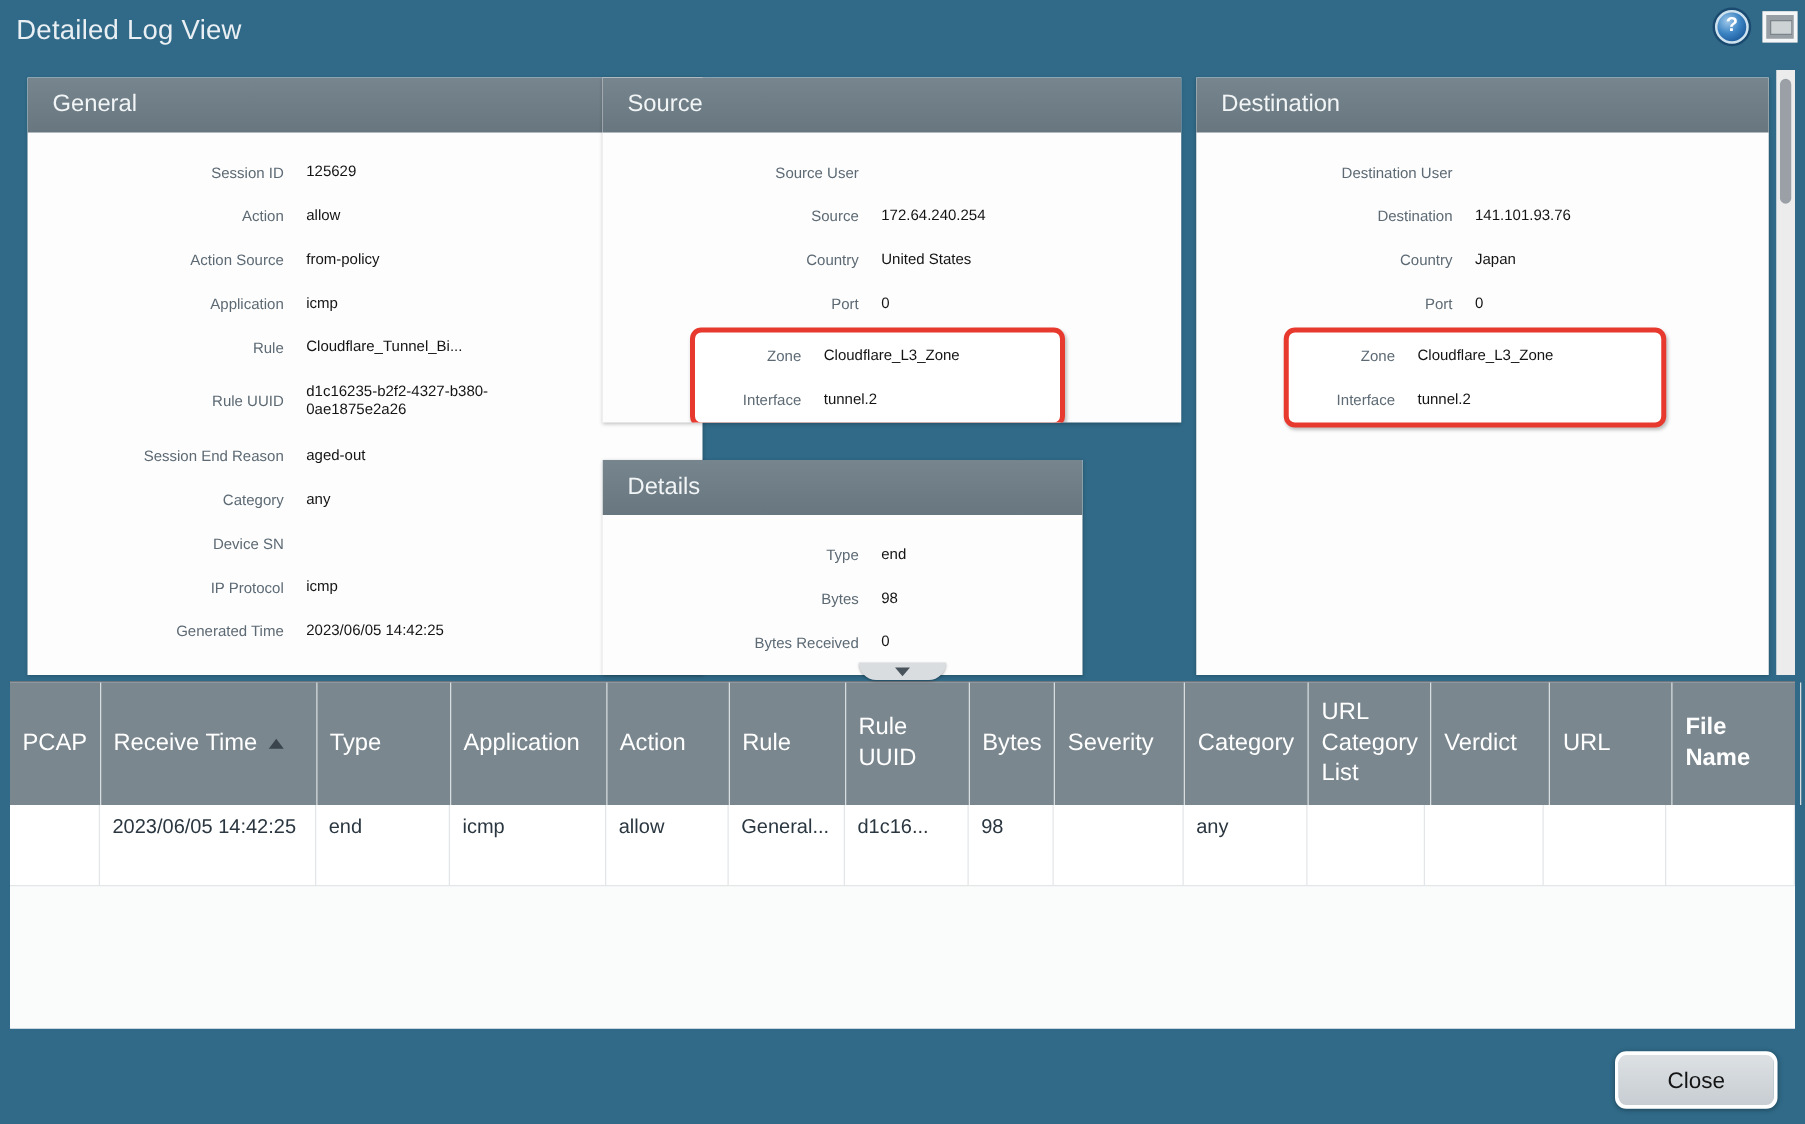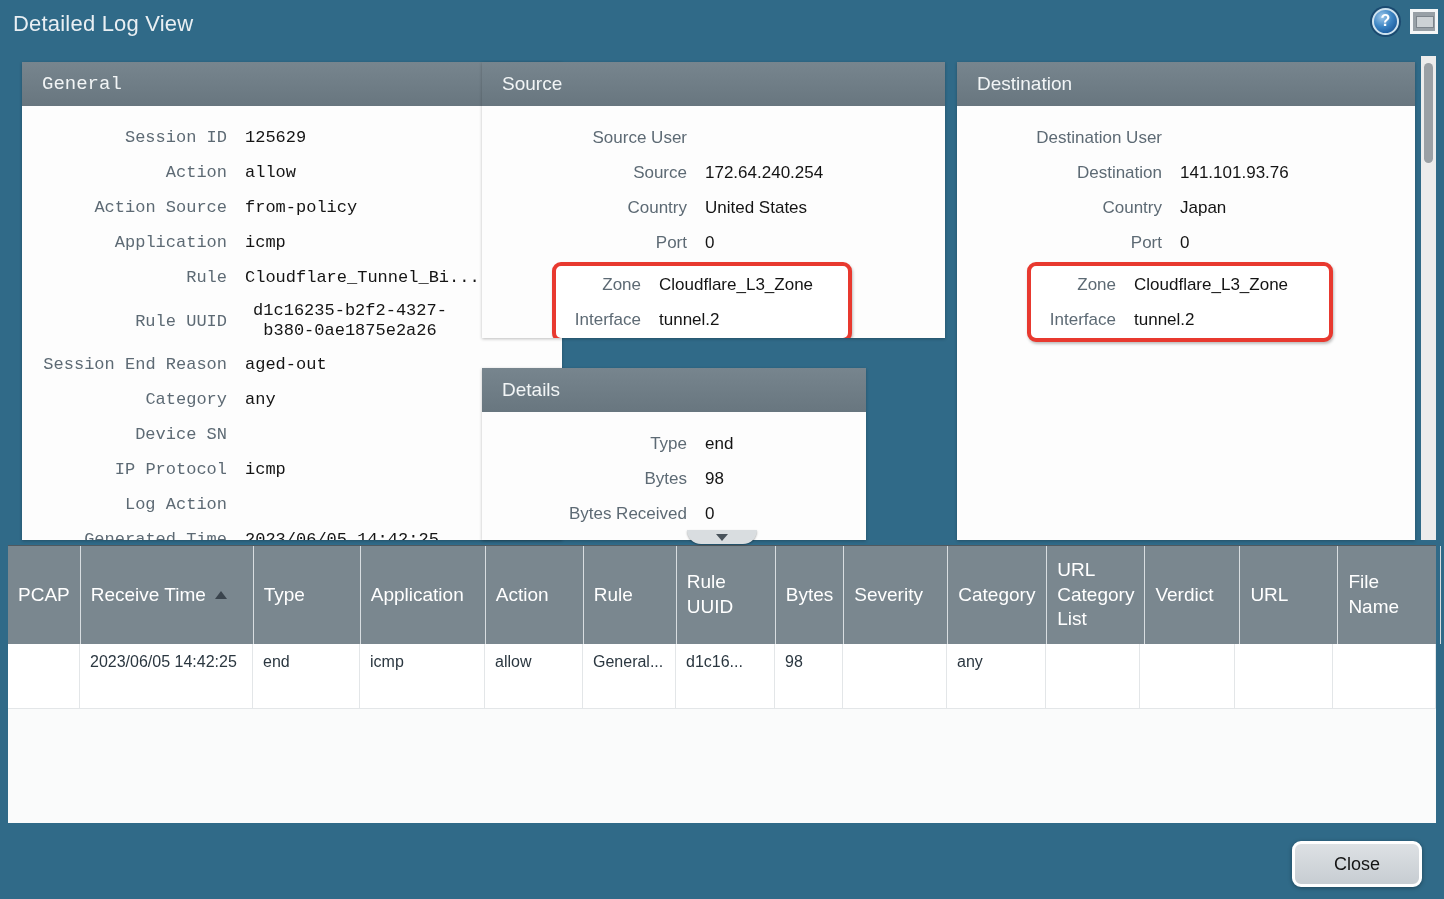--- a/index.html
+++ b/index.html
@@ -21,30 +21,30 @@
   .win-icon{
     position:absolute;left:1410px;top:9px;width:28px;height:25px;background:#98a0a6;
     border:3px solid #f4f6f7;box-sizing:border-box;cursor:pointer;
   }
   .win-icon .inner{position:absolute;left:3px;top:4px;width:16px;height:10px;background:#cdd2d5;border:1px solid #7d858c;}
   
   .panel{position:absolute;background:#fdfdfd;overflow:hidden;box-shadow:0 1px 3px rgba(0,0,0,.25);}
   .panel-header{height:44px;background:linear-gradient(#77858e,#68767f);display:flex;align-items:center;}
   .panel-title{color:#f2f5f6;font-size:19px;padding-left:20px;}
   .panel-body{padding-top:14px;}
-  .frow{display:flex;align-items:center;min-height:35px;font-size:17px;}
+  .frow{display:flex;align-items:center;min-height:35px;font-size:12px;}
   .frow.tall{min-height:52px;}
   .flabel{flex:0 0 205px;text-align:right;color:#5d6a74;}
-  .fvalue{margin-left:18px;color:#141414;max-width:210px;line-height:1.15;text-align:center;}
+  .fvalue{margin-left:18px;color:#141414;max-width:210px;line-height:1.15;}
   .hl-box{
     border:4px solid #e8392f;border-radius:9px;margin-left:70px;margin-top:2px;width:300px;
     box-sizing:border-box;padding:1px 0;background:#fff;box-shadow:1px 2px 3px rgba(0,0,0,.25);
   }
   .hl-box .flabel{flex:0 0 85px;}
-  #panel-general{left:22px;top:62px;width:540px;height:478px;font-family:Liberation Mono, monospace;}
+  #panel-general{left:22px;top:62px;width:540px;height:478px;}
   #panel-source{left:482px;top:62px;width:463px;height:276px;}
   #panel-details{left:482px;top:368px;width:384px;height:172px;}
   #panel-destination{left:957px;top:62px;width:458px;height:478px;}
   #panel-destination .hl-box{width:306px;}
   
   .scroll-track{position:absolute;left:1421px;top:56px;width:15px;height:484px;background:#ececec;}
   .scroll-thumb{position:absolute;left:3px;top:7px;width:9px;height:100px;background:#9aa0a5;border-radius:5px;}
   
   .collapse-handle{
     position:absolute;left:687px;top:530px;width:70px;height:14px;background:#d9dde0;
@@ -60,21 +60,21 @@
     padding:6px 10px;display:flex;align-items:center;cursor:pointer;
   }
   .trow{display:flex;height:64px;background:#fff;border-bottom:1px solid #e3e6e8;cursor:pointer;}
   .td{
     box-sizing:border-box;border-right:1px solid #e3e6e8;color:#2b3740;font-size:16px;line-height:1.25;
     padding:8px 10px;overflow:hidden;
   }
   .c0{flex:0 0 72px;}  .c1{flex:0 0 173px;} .c2{flex:0 0 107px;} .c3{flex:0 0 125px;}
   .c4{flex:0 0 98px;}  .c5{flex:0 0 93px;}  .c6{flex:0 0 99px;}  .c7{flex:0 0 68px;}
   .c8{flex:0 0 104px;} .c9{flex:0 0 99px;}  .c10{flex:0 0 94px;} .c11{flex:0 0 95px;}
-  .c12{flex:0 0 98px;} .c13{flex:0 0 103px;}
+  .c12{flex:0 0 98px;} .c13{flex:0 0 103px;font-weight:bold;}
   .sort-asc{width:0;height:0;border-left:6px solid transparent;border-right:6px solid transparent;border-bottom:8px solid #3a444d;margin-left:9px;flex:0 0 auto;}
   
   .close-btn{
     position:absolute;left:1292px;top:841px;width:130px;height:46px;
     background:linear-gradient(#dde1e4,#c7cdd2);border:3px solid #fff;border-radius:9px;
     box-sizing:border-box;font-family:"Liberation Sans",sans-serif;font-size:18px;color:#141414;
     box-shadow:0 1px 4px rgba(0,0,0,.35);cursor:pointer;
   }
 </style>
 </head>
@@ -125,24 +125,20 @@
         <span class="flabel">Category</span>
         <span class="fvalue">any</span>
       </div>
     <div class="frow">
         <span class="flabel">Device SN</span>
         <span class="fvalue"></span>
       </div>
     <div class="frow">
         <span class="flabel">IP Protocol</span>
         <span class="fvalue">icmp</span>
-      </div>
-    <div class="frow">
-        <span class="flabel">Log Action</span>
-        <span class="fvalue"></span>
       </div>
     <div class="frow">
         <span class="flabel">Generated Time</span>
         <span class="fvalue">2023/06/05 14:42:25</span>
       </div>
   </div>
 </div>
 
 <div class="panel" id="panel-source">
   <div class="panel-header">

